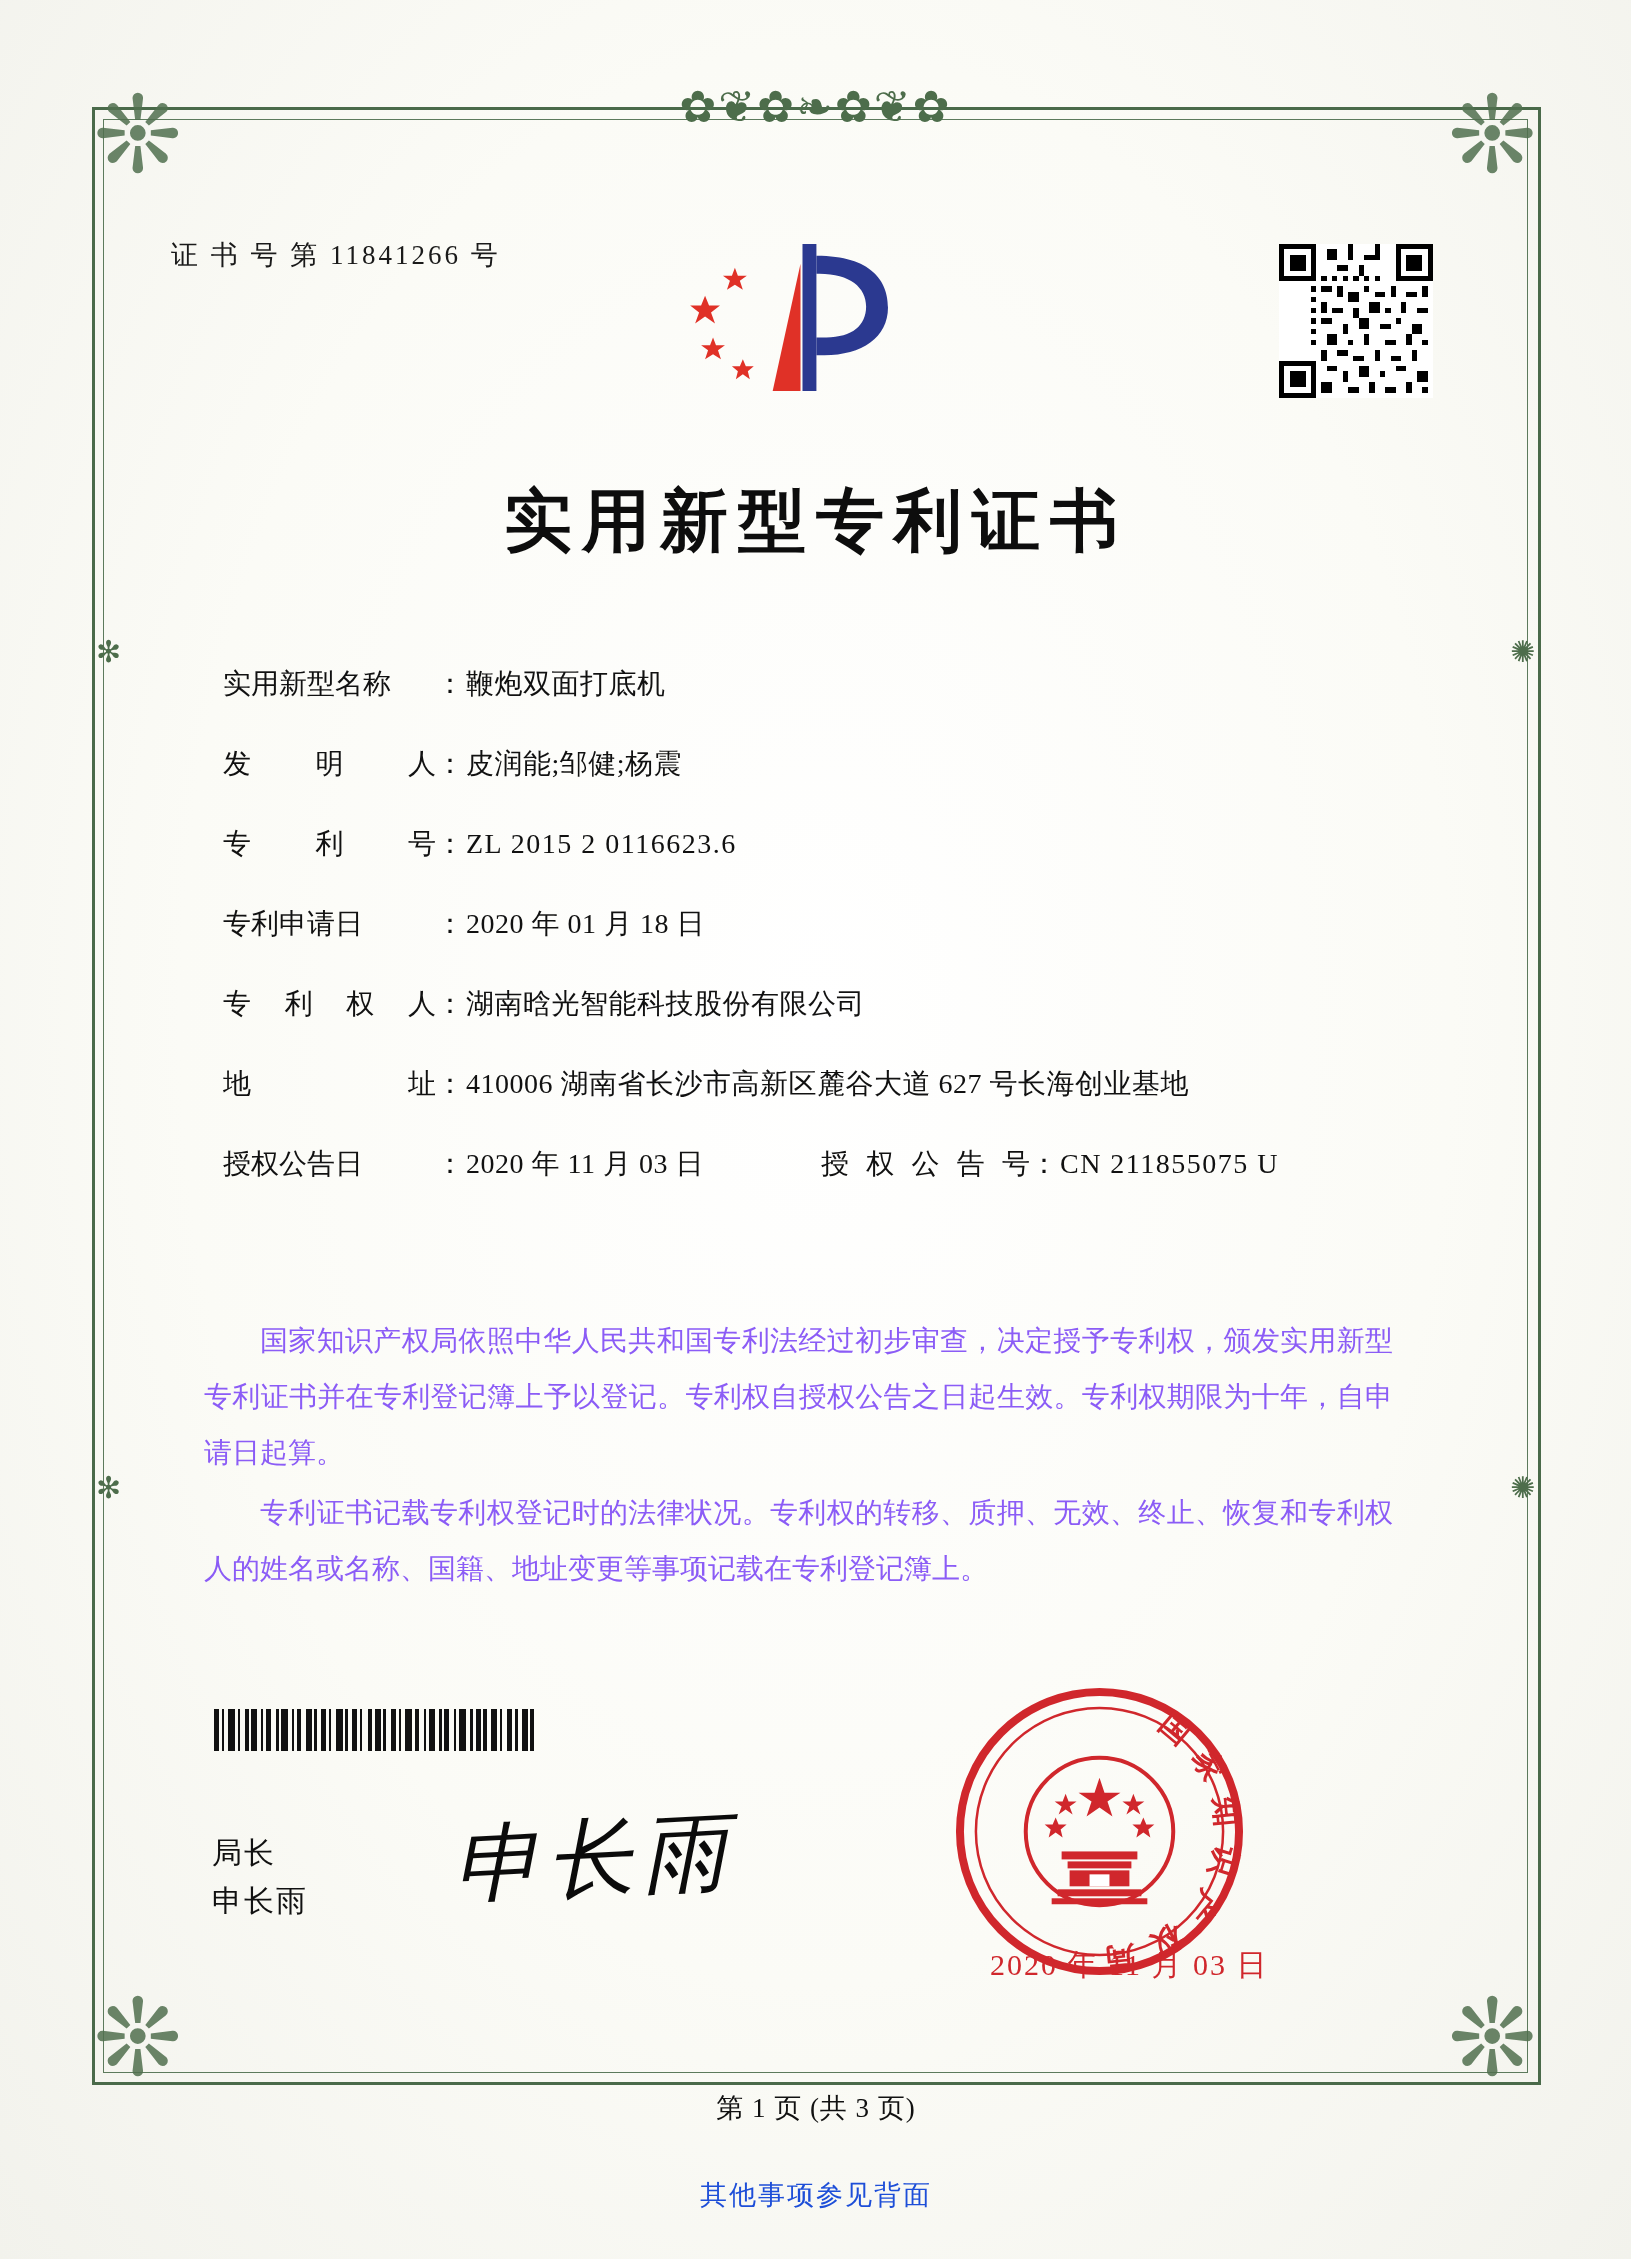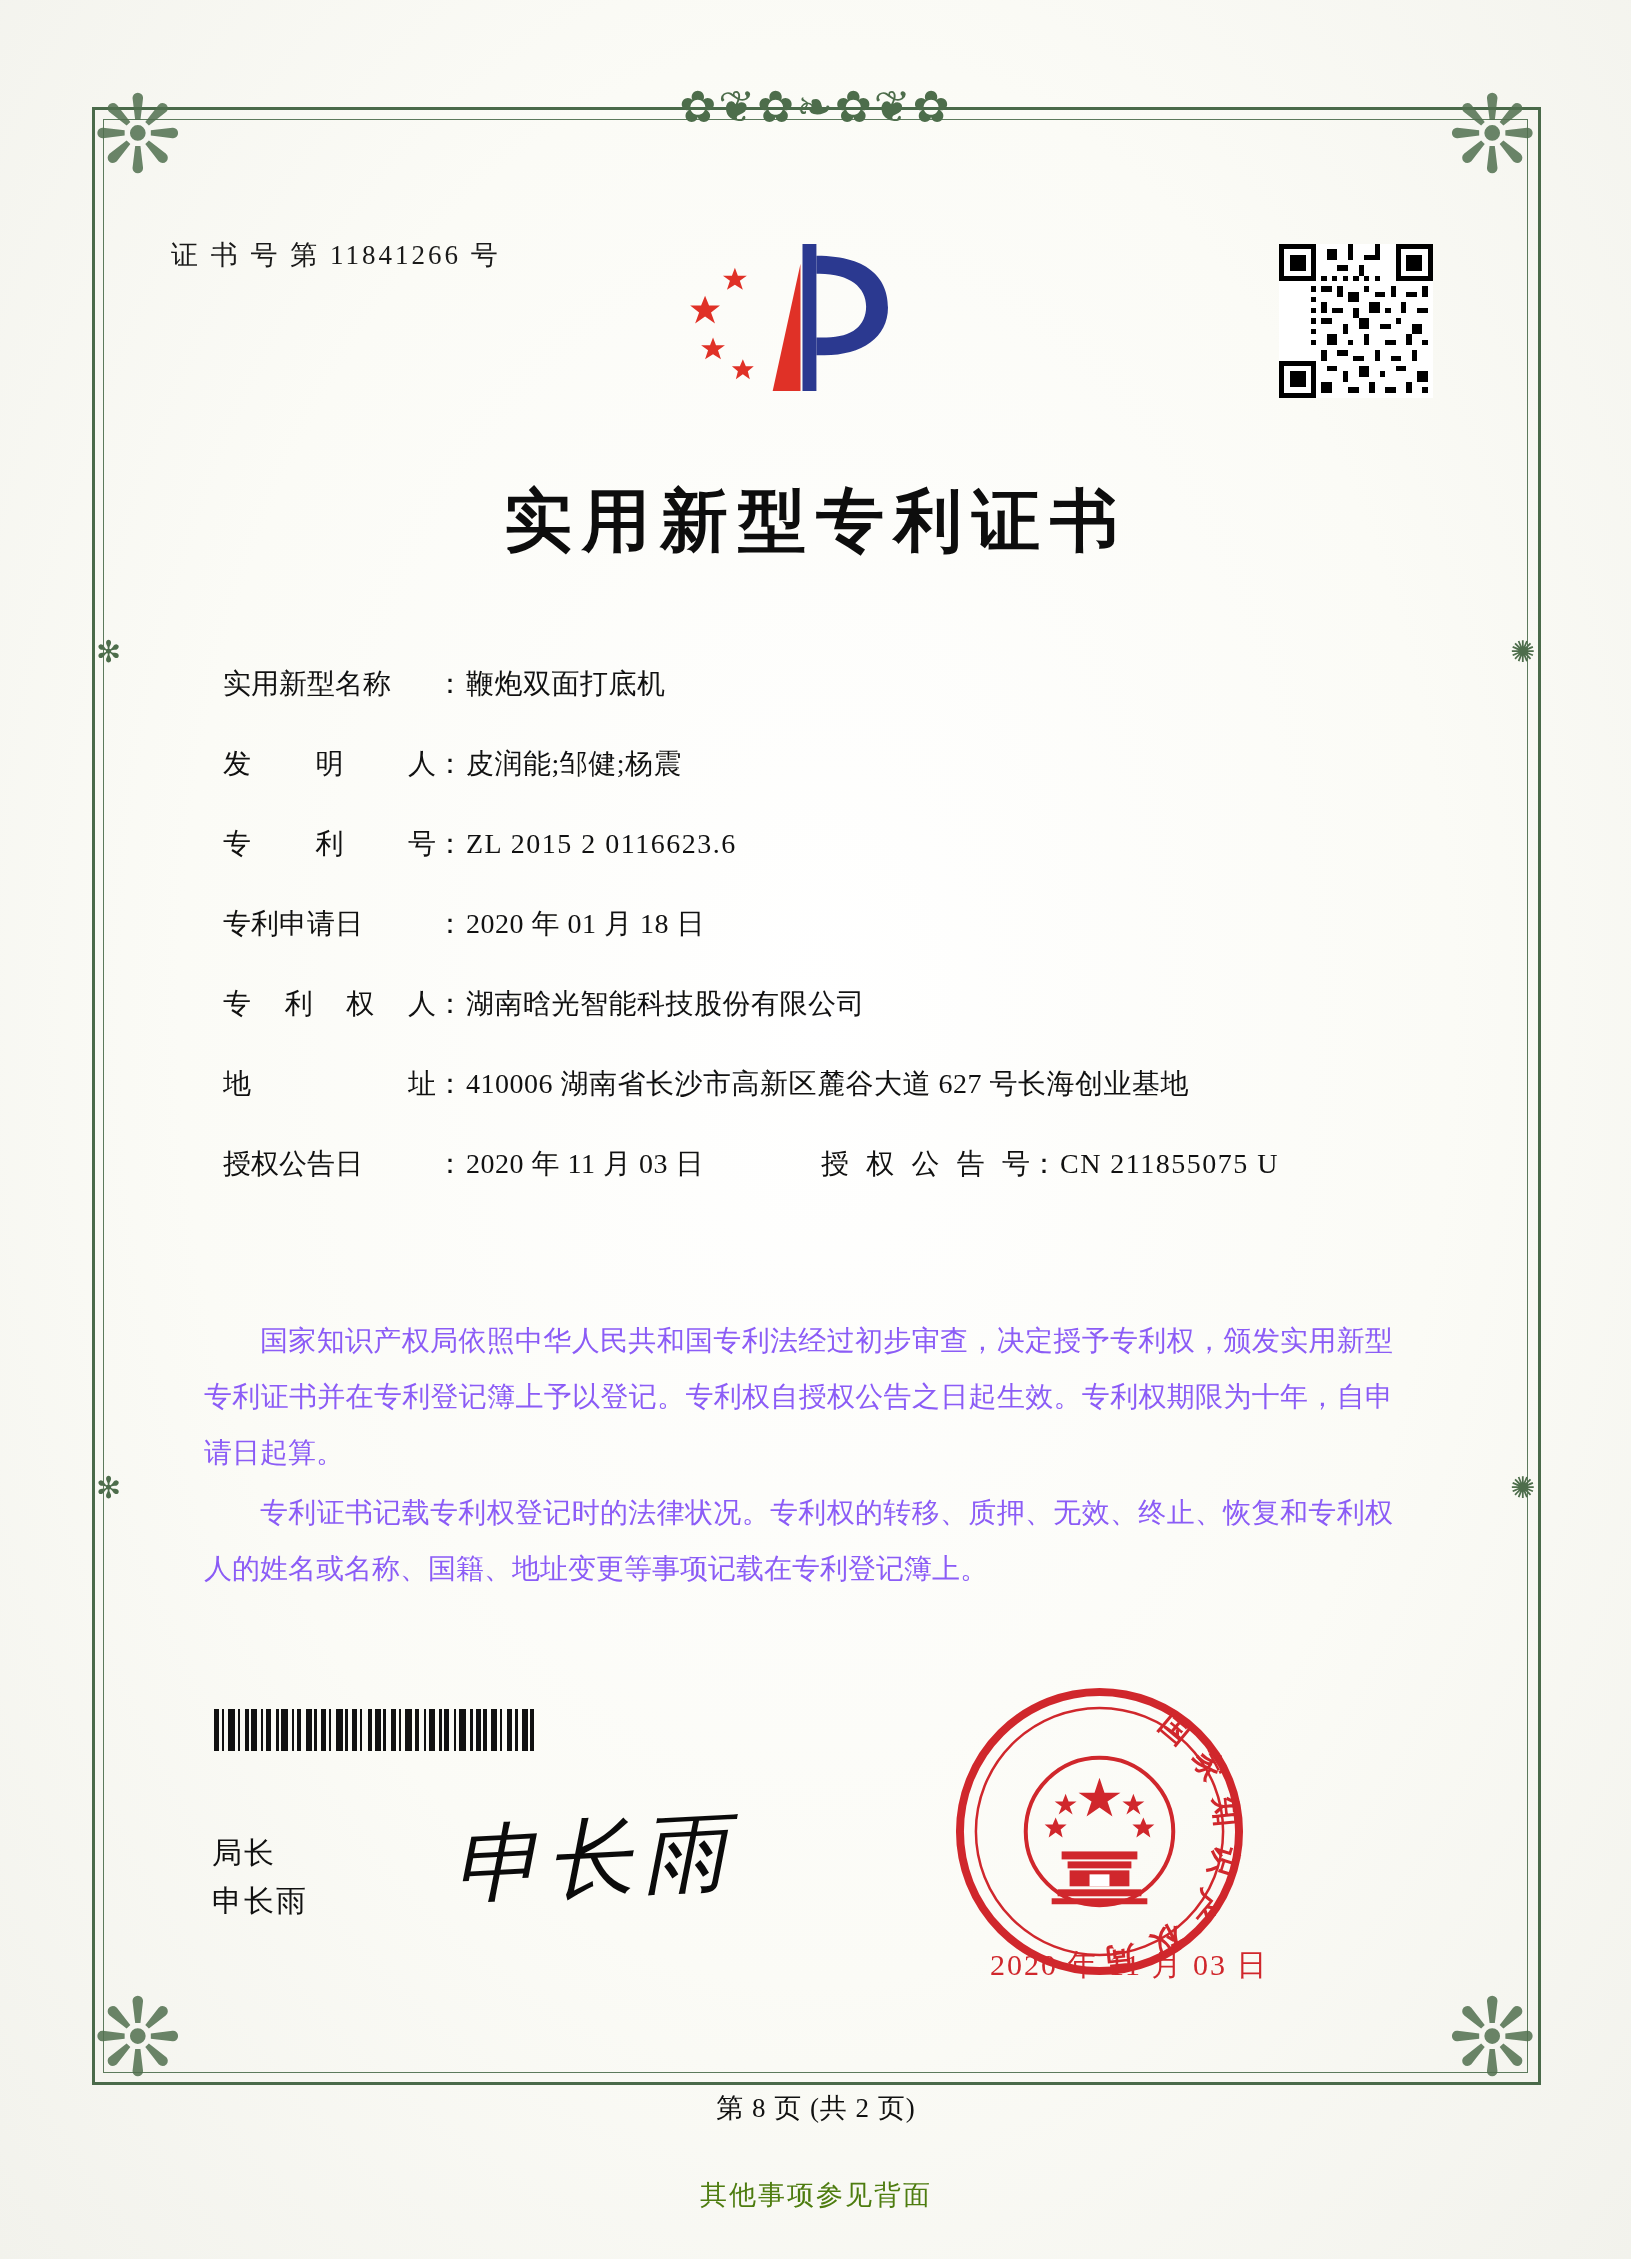--- a/index.html
+++ b/index.html
@@ -213,21 +213,21 @@
     text-align: center;
     font-size: 27px;
     color: #111;
     letter-spacing: 1px;
   }
   .back-note {
     position: absolute;
     left: 0; right: 0; top: 2177px;
     text-align: center;
     font-size: 27px;
-    color: #4d7c0f;
+    color: #1d4ed8;
     letter-spacing: 2px;
   }
 </style>
 </head>
 <body>
 
 <div class="page">
   <div class="paper-texture"></div>
 
   <div class="border-outer"></div>
@@ -554,16 +554,16 @@
         <rect x="102" y="217" width="96" height="6"></rect>
       </g>
 
       <text font-size="30" font-weight="bold" fill="#d0272c" font-family="'DejaVu Serif', serif" letter-spacing="16">
         <textPath href="#sealArc" startOffset="8%">国家知识产权局</textPath>
       </text>
     </svg>
   </div>
   <div class="seal-date">2020 年 11 月 03 日</div>
 
-  <div class="page-no">第 8 页 (共 2 页)</div>
+  <div class="page-no">第 1 页 (共 3 页)</div>
   <div class="back-note">其他事项参见背面</div>
 </div>
 
 
 </body></html>

